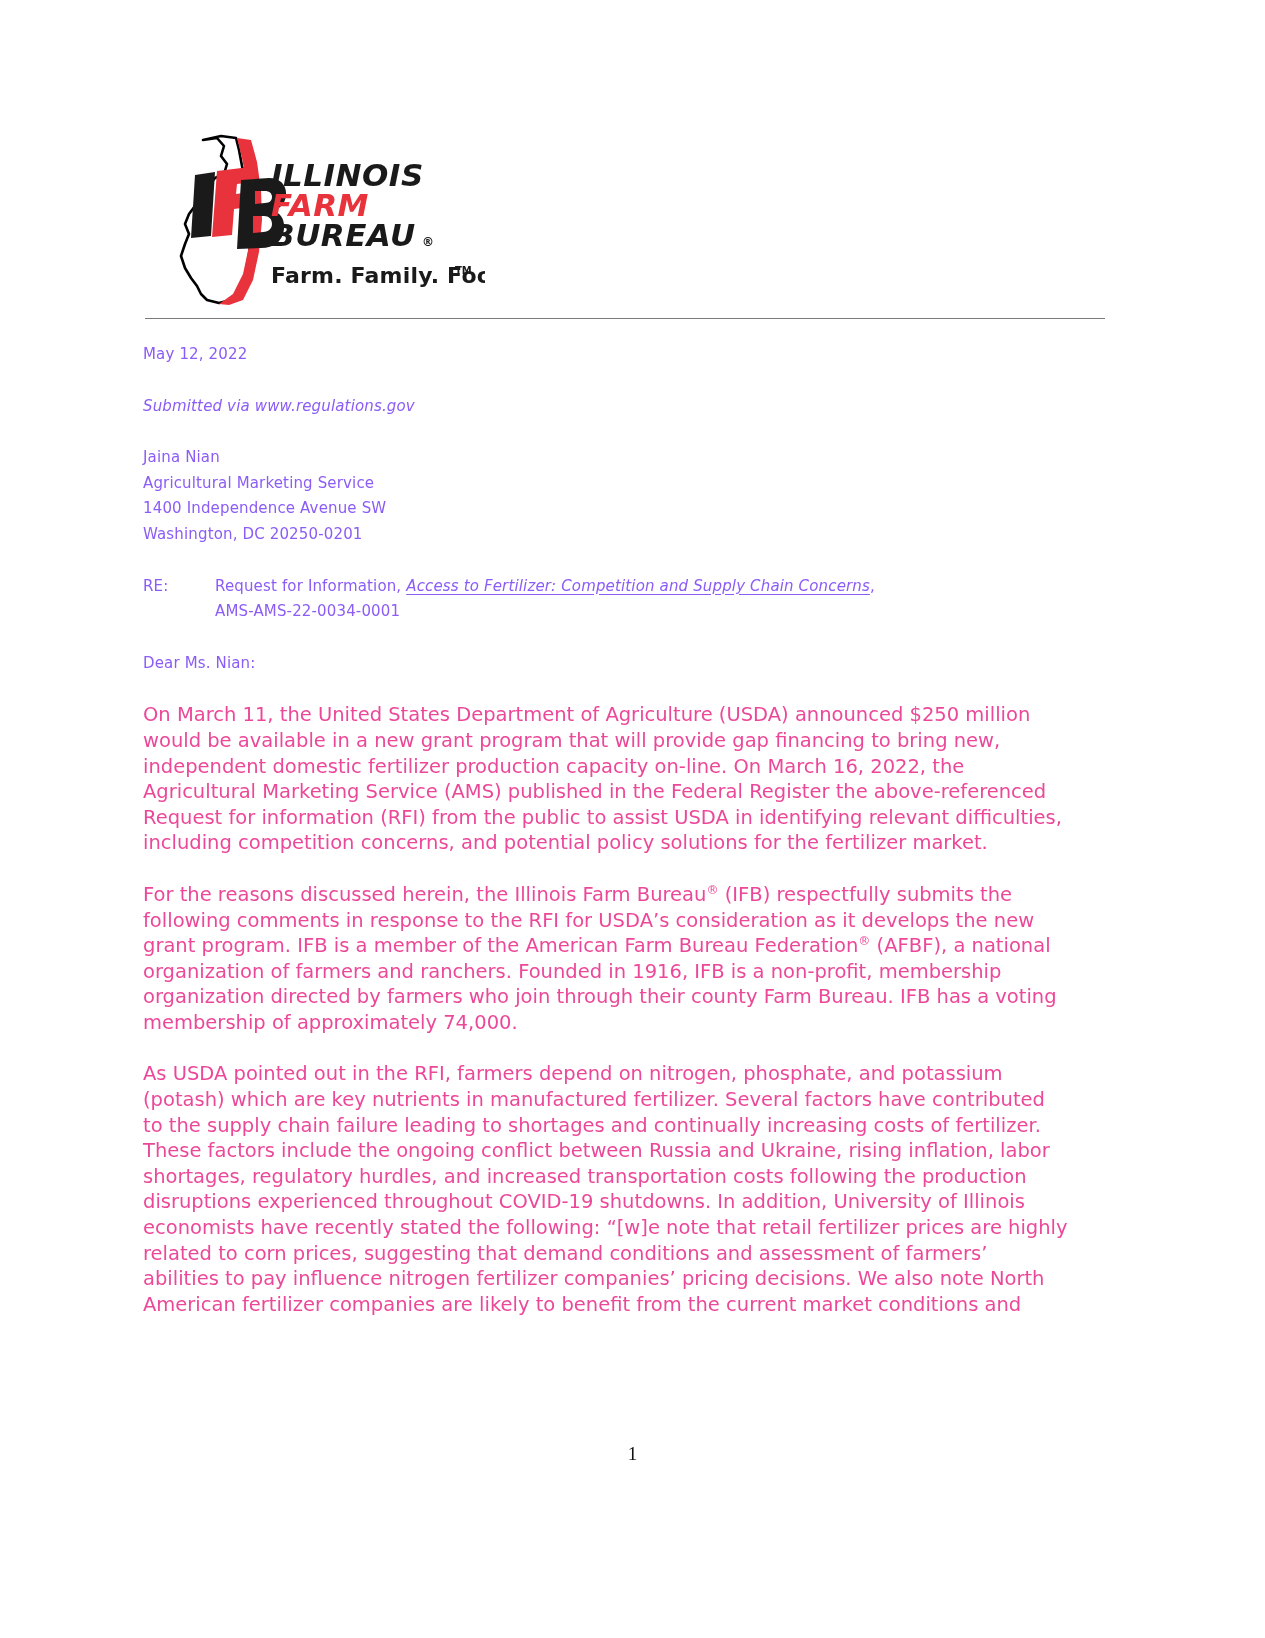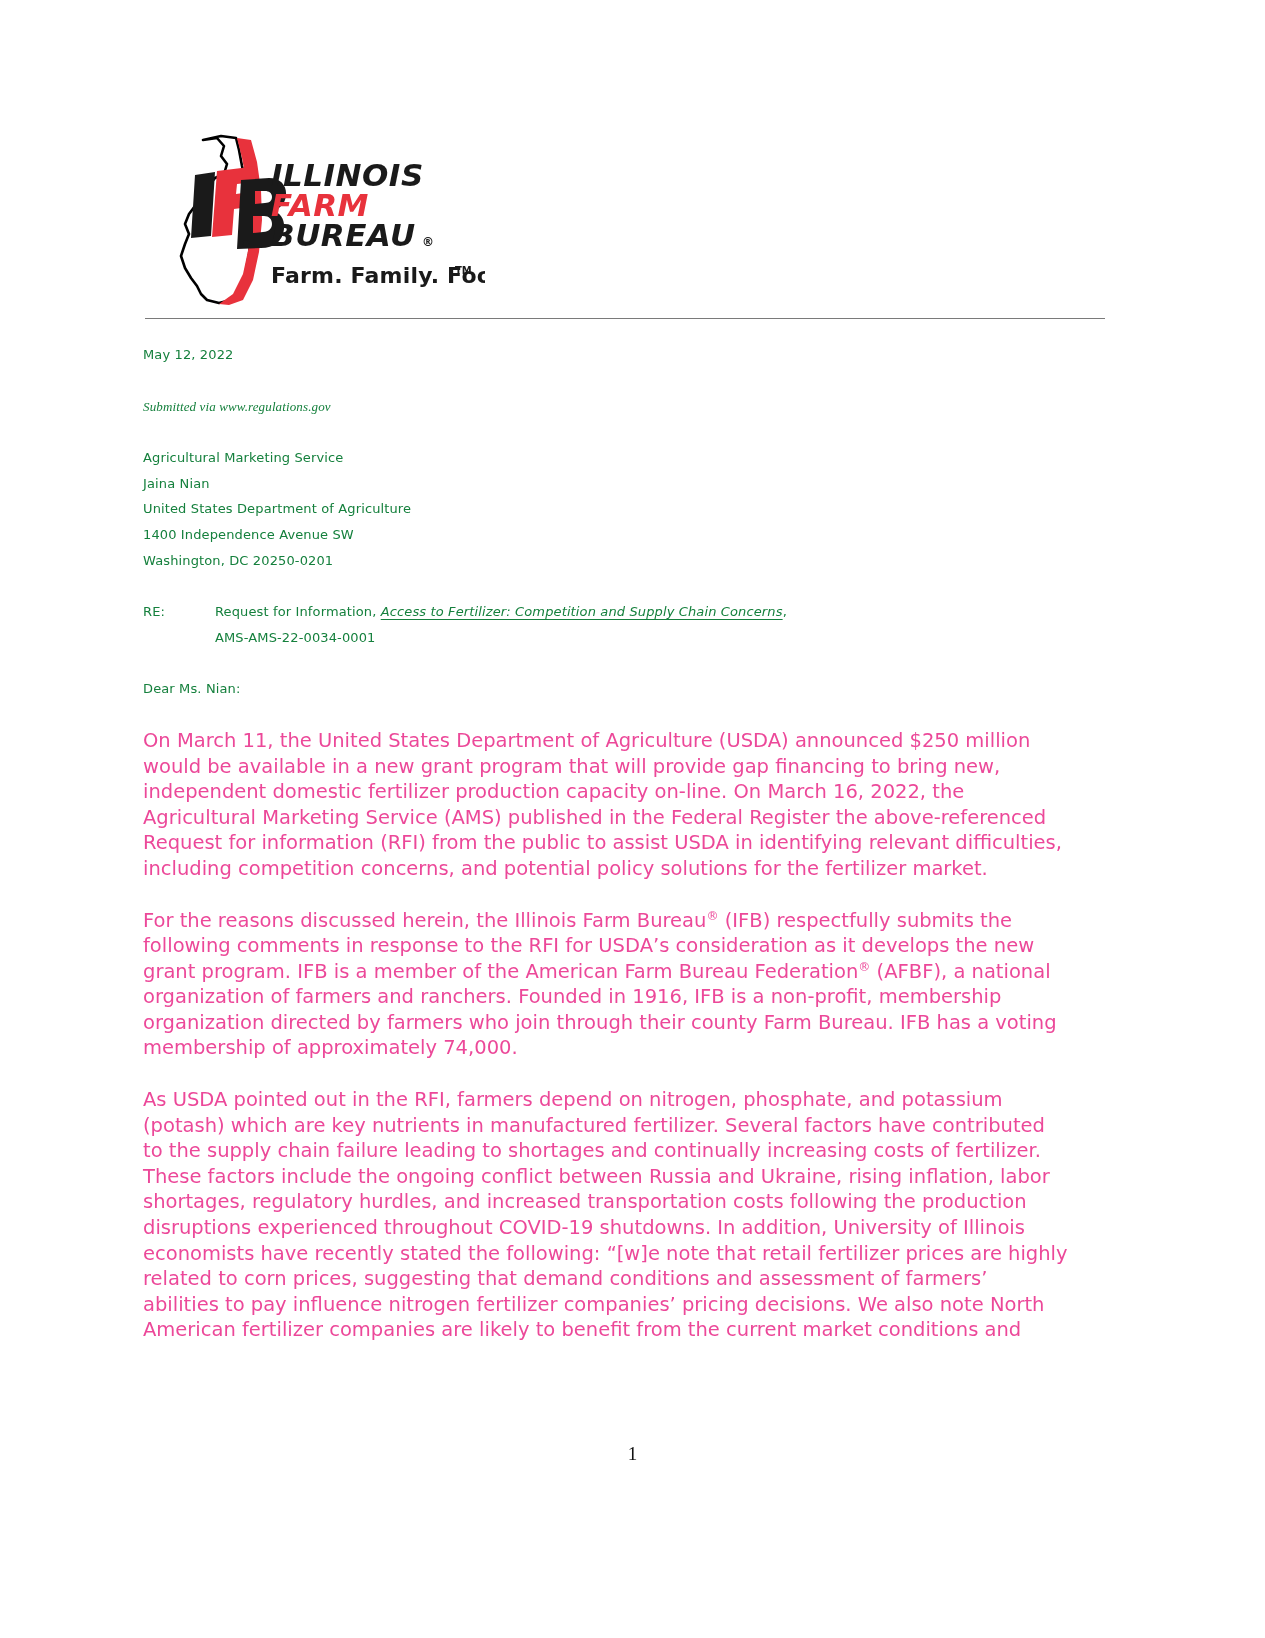--- a/index.html
+++ b/index.html
@@ -54,33 +54,32 @@
 
   
   .content {
     position: absolute;
     left: 143px;
     top: 342px;
     width: 925px;
   }
 
   .blk {
-    font-size: 13px;
+    font-size: 15px;
     line-height: 25.6px;
-    color: #15803d;
+    color: #8b5cf6;
     letter-spacing: 0.01em;
   }
 
   .date-line { margin: 0 0 0 0; }
   .spacer-md { height: 26px; }
 
   .submitted {
     font-style: italic;
     margin: 0;
-    font-family: Liberation Serif, serif;
   }
 
   .addr-block { margin: 0; }
   .addr-line { margin: 0; white-space: pre; }
 
   .re-block {
     margin: 0;
     display: block;
   }
   .re-row {
@@ -174,23 +173,22 @@
 
     <div class="blk date-line">May 12, 2022</div>
 
     <div class="spacer-md"></div>
 
     <div class="blk submitted">Submitted via www.regulations.gov</div>
 
     <div class="spacer-md"></div>
 
     <div class="blk addr-block">
+      <div class="addr-line">Jaina Nian</div>
       <div class="addr-line">Agricultural Marketing Service</div>
-      <div class="addr-line">Jaina Nian</div>
-      <div class="addr-line">United States Department of Agriculture</div>
       <div class="addr-line">1400 Independence Avenue SW</div>
       <div class="addr-line">Washington, DC 20250-0201</div>
     </div>
 
     <div class="spacer-md"></div>
 
     <div class="blk re-block">
       <div class="re-row">
         <span class="re-label">RE:</span>
         <span class="re-body"><span>Request for Information, </span><span class="re-title">Access to Fertilizer: Competition and Supply Chain Concerns</span><span>,</span></span>

